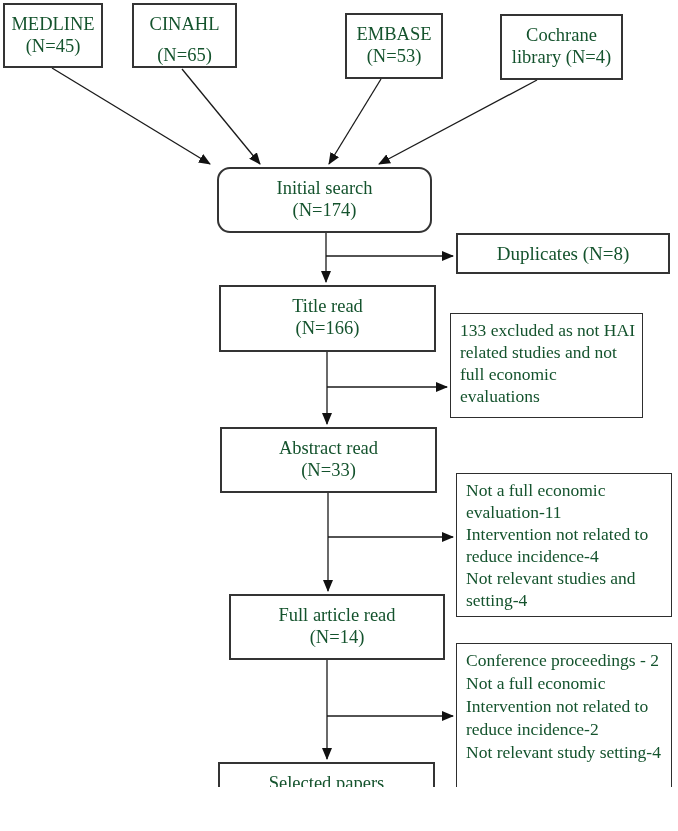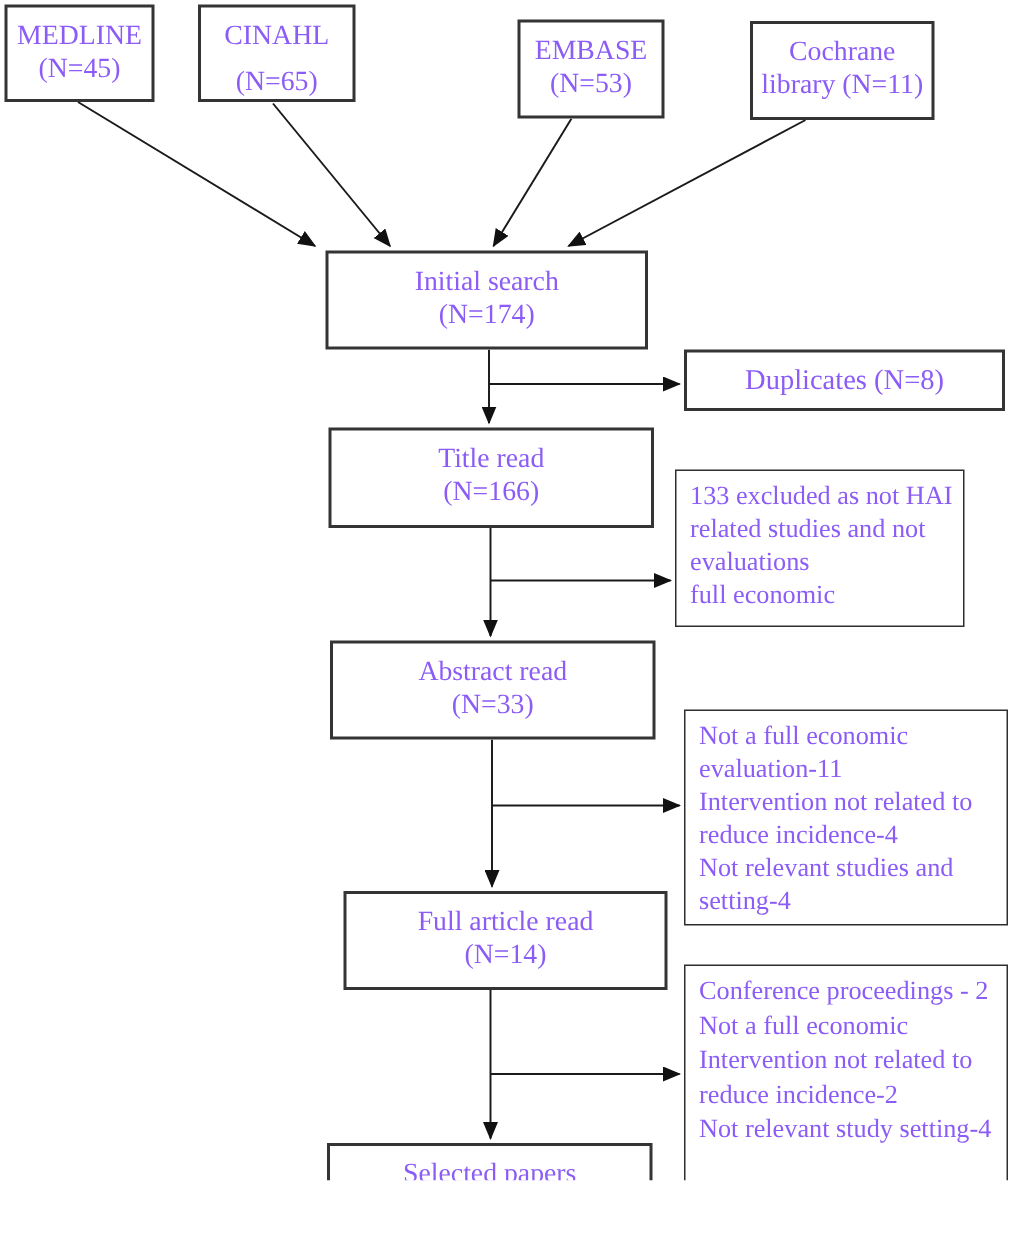--- a/index.html
+++ b/index.html
@@ -1,21 +1,21 @@
 <!DOCTYPE html>
 <html><head>
 <meta charset="utf-8">
 <style>
   html,body{margin:0;padding:0;background:#ffffff;}
   .canvas{
     position:relative;
     width:678px;height:787px;
     background:#ffffff;
     font-family:"Liberation Serif","DejaVu Serif",serif;
-    color:#8b5cf6;
+    color:#14532d;
     overflow:hidden;
   }
   .overlay{position:absolute;left:0;top:0;width:678px;height:831px;pointer-events:none;}
   .box{
     position:absolute;
     box-sizing:border-box;
     background:#ffffff;
     border:2px solid #343434;
   }
   .center{
@@ -29,21 +29,21 @@
     padding:5px 0 0 9px;
   }
   .excl .ln{white-space:nowrap;}
   .excl4 .ln{line-height:23px;}
   
   .b-medline {left:3px;  top:3px;  width:100px;height:65px;}
   .b-cinahl  {left:132px;top:3px;  width:105px;height:65px;justify-content:space-between;}
   .b-embase  {left:345px;top:13px; width:98px; height:66px;}
   .b-cochrane{left:500px;top:14px; width:123px;height:66px;}
   
-  .b-initial {left:217px;top:167px;width:215px;height:66px;}
+  .b-initial {left:217px;top:167px;width:215px;height:66px;border-radius:13px;}
   .b-title   {left:219px;top:285px;width:217px;height:67px;}
   .b-abstract{left:220px;top:427px;width:217px;height:66px;}
   .b-full    {left:229px;top:594px;width:216px;height:66px;}
   .b-selected{left:218px;top:762px;width:217px;height:65px;}
   
   .b-dup     {left:456px;top:233px;width:214px;height:41px;font-size:19px;}
   .b-excl133 {left:450px;top:313px;width:193px;height:105px;}
   .b-excl3   {left:456px;top:473px;width:216px;height:144px;}
   .b-excl4   {left:456px;top:643px;width:216px;height:167px;}
 </style>
@@ -84,21 +84,21 @@
   <div class="box center b-cinahl">
     <div class="ln">CINAHL</div>
     <div class="ln">(N=65)</div>
   </div>
   <div class="box center b-embase">
     <div class="ln">EMBASE</div>
     <div class="ln">(N=53)</div>
   </div>
   <div class="box center b-cochrane">
     <div class="ln">Cochrane</div>
-    <div class="ln">library (N=11)</div>
+    <div class="ln">library (N=4)</div>
   </div>
 
   <div class="box center b-initial">
     <div class="ln">Initial search</div>
     <div class="ln">(N=174)</div>
   </div>
   <div class="box center b-title">
     <div class="ln">Title read</div>
     <div class="ln">(N=166)</div>
   </div>
@@ -114,22 +114,22 @@
     <div class="ln">Selected papers</div>
     <div class="ln">(N=6)</div>
   </div>
 
   <div class="box center vcenter b-dup">
     <div class="ln">Duplicates (N=8)</div>
   </div>
   <div class="box excl b-excl133">
     <div class="ln">133 excluded as not HAI</div>
     <div class="ln">related studies and not</div>
+    <div class="ln">full economic</div>
     <div class="ln">evaluations</div>
-    <div class="ln">full economic</div>
   </div>
   <div class="box excl b-excl3">
     <div class="ln">Not a full economic</div>
     <div class="ln">evaluation-11</div>
     <div class="ln">Intervention not related to</div>
     <div class="ln">reduce incidence-4</div>
     <div class="ln">Not relevant studies and</div>
     <div class="ln">setting-4</div>
   </div>
   <div class="box excl excl4 b-excl4">

